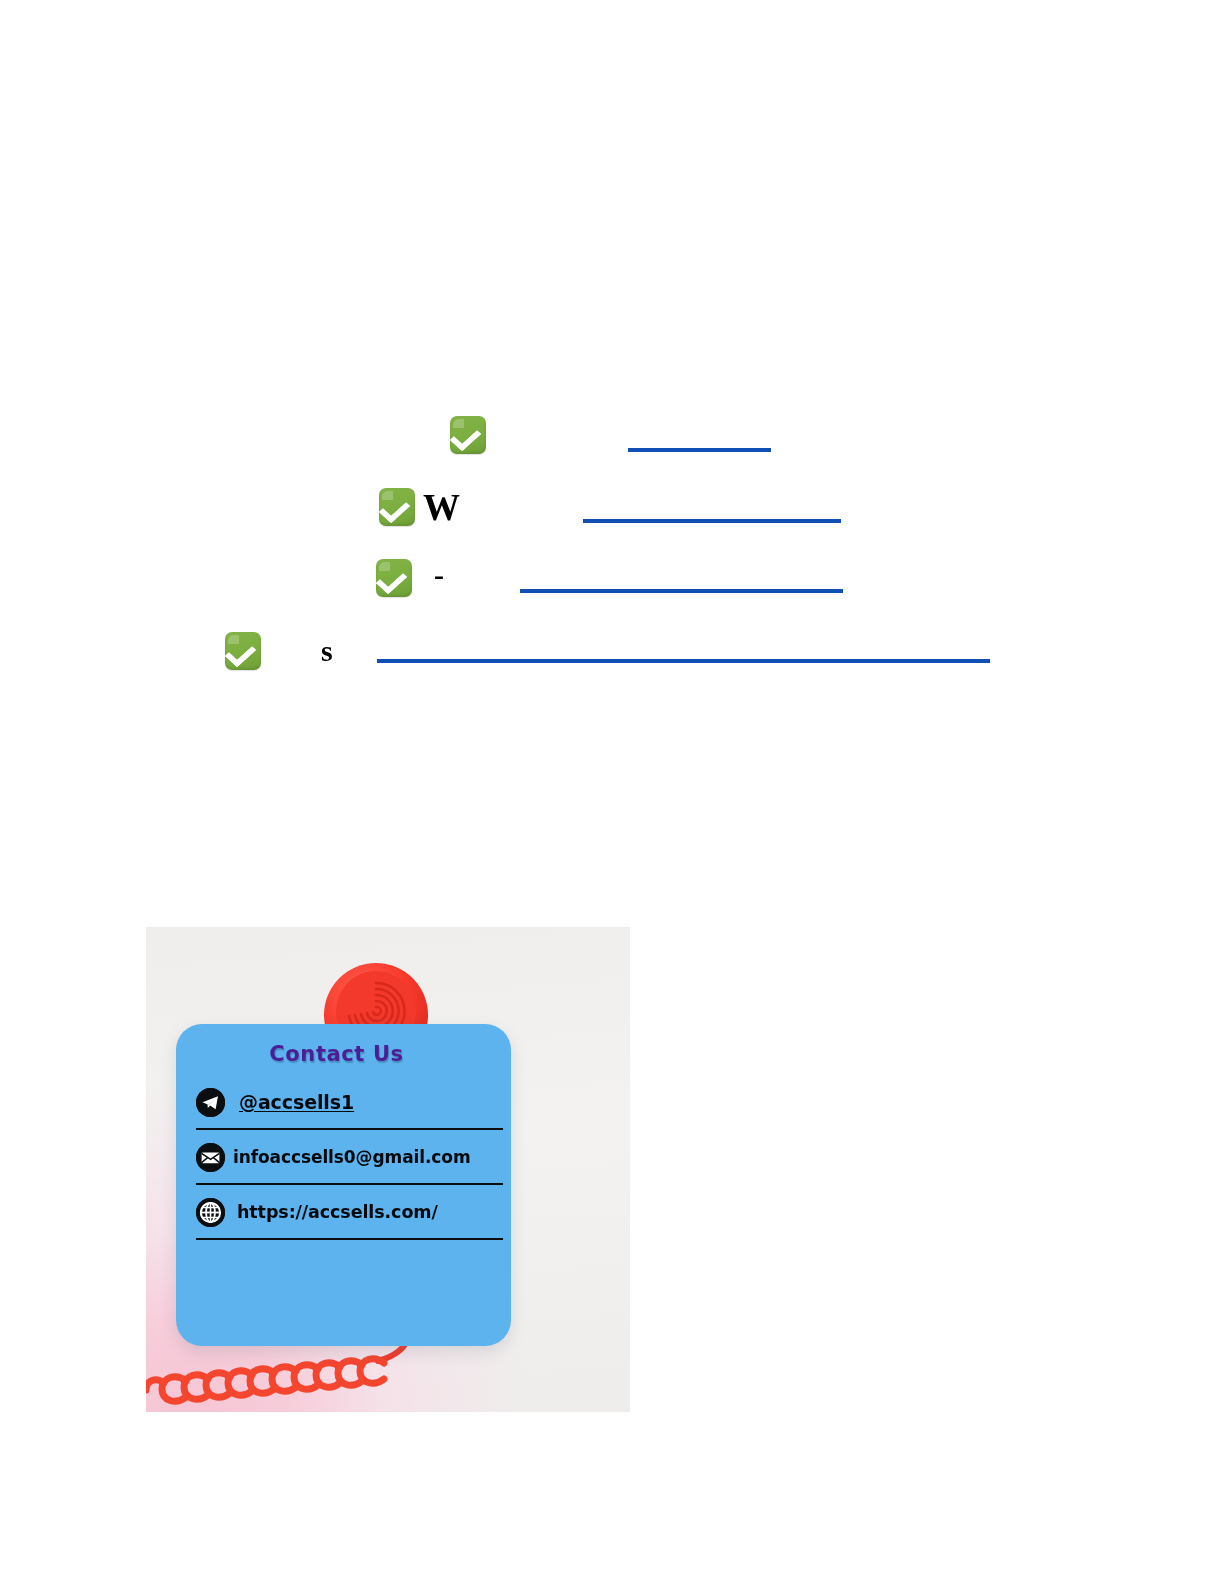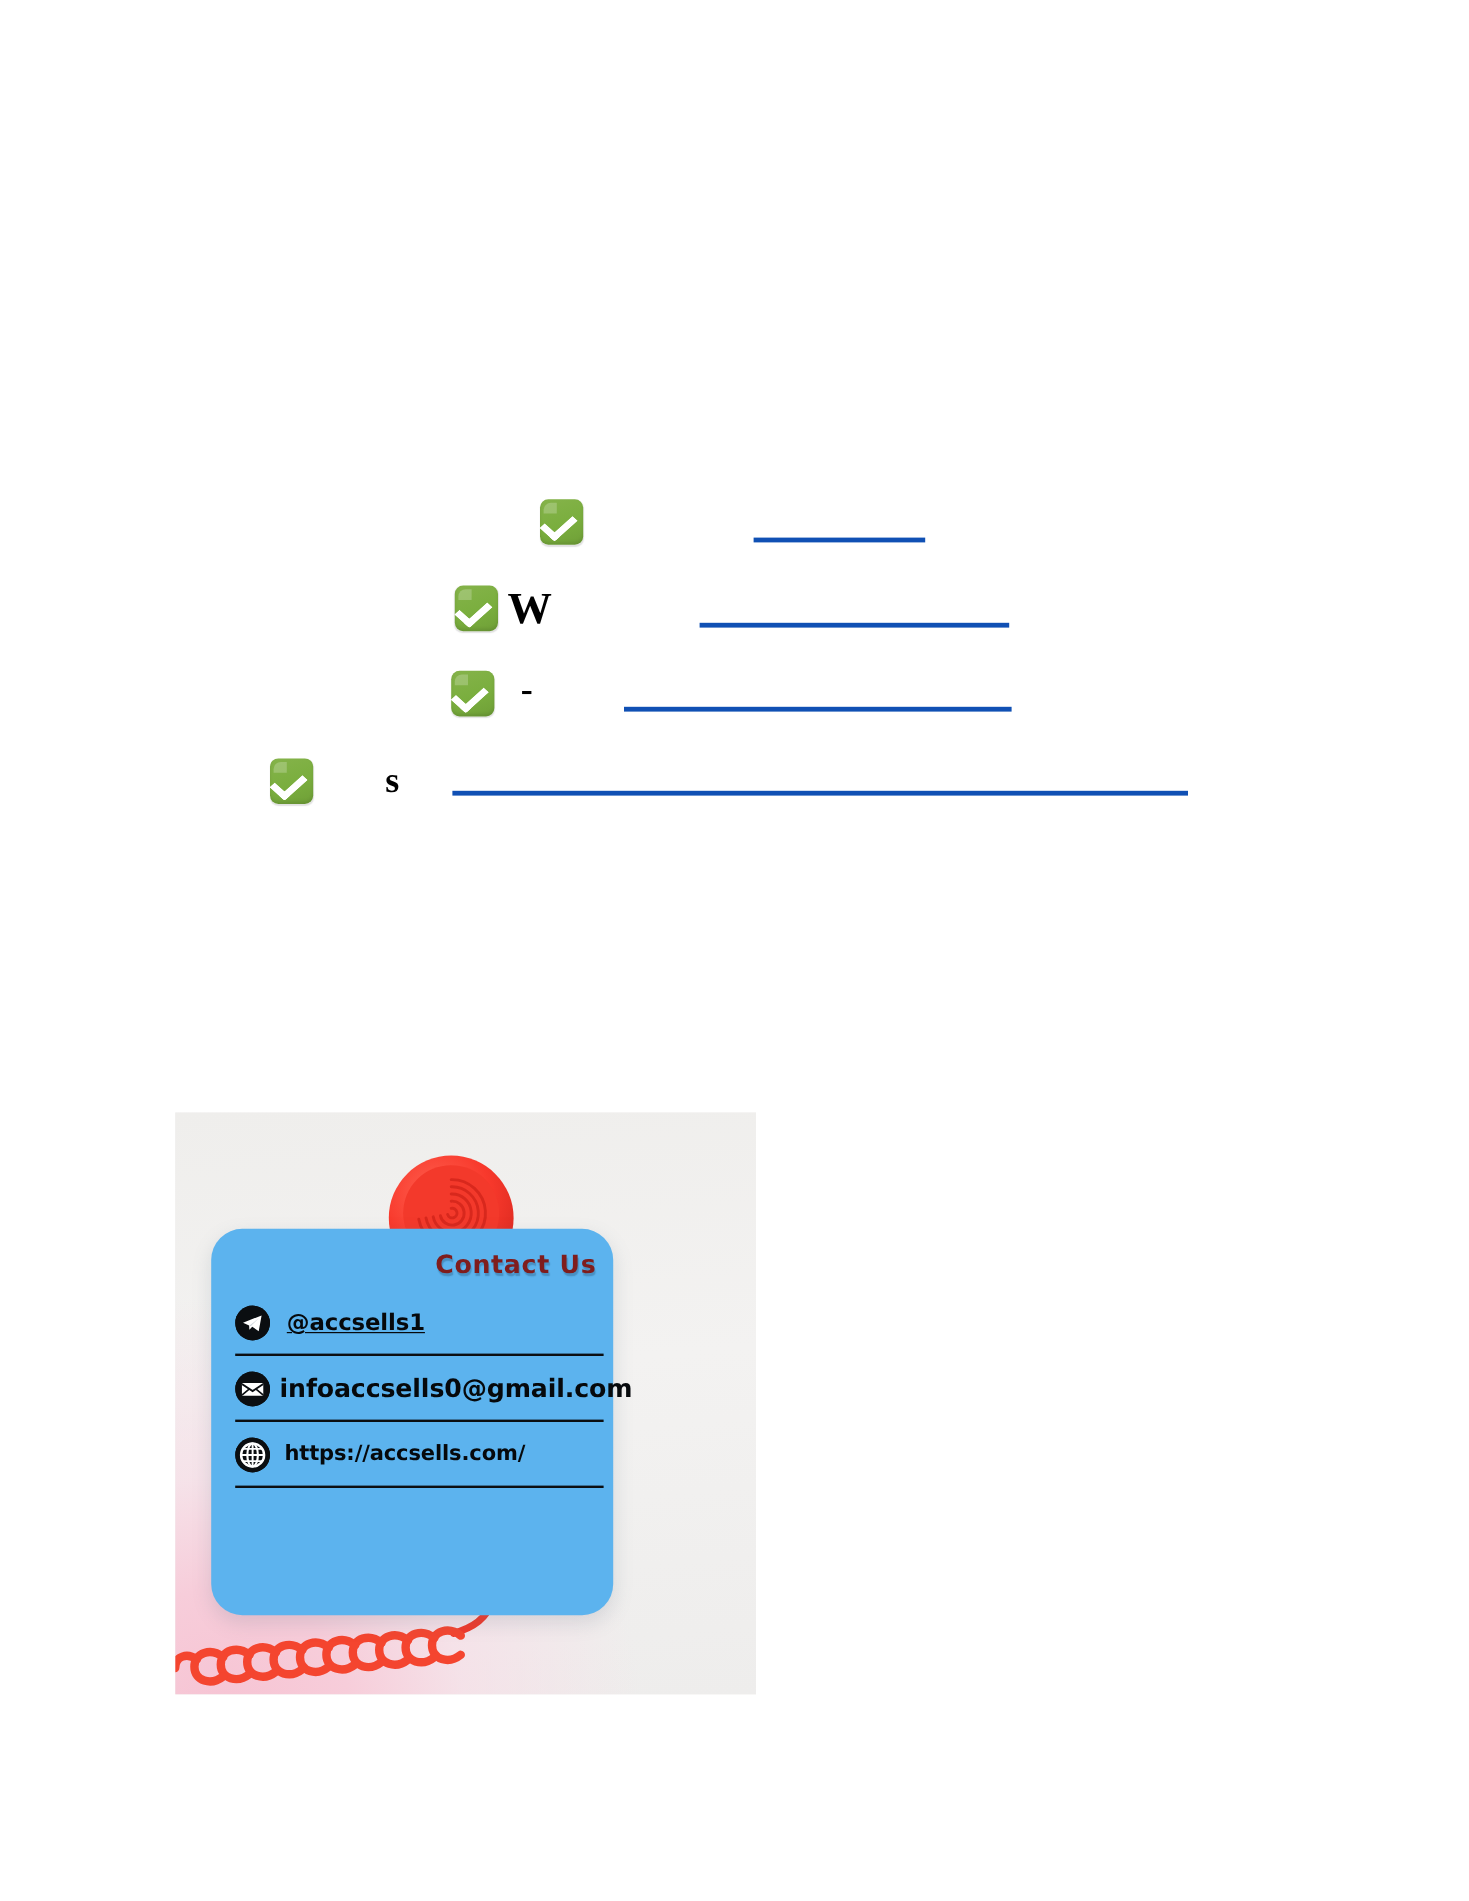--- a/index.html
+++ b/index.html
@@ -117,26 +117,26 @@
     height: 322px;
     background: #5cb3ee;
     border-radius: 26px;
     box-shadow: 0 6px 16px rgba(90,110,130,0.18);
   }
   .note-title {
     position: absolute;
     top: 18px;
     left: 0;
     right: 14px;
-    text-align: right;
+    text-align: center;
     font-family: "DejaVu Sans", sans-serif;
     font-weight: bold;
     font-size: 21px;
     letter-spacing: 0.6px;
-    color: #7f1d1d;
+    color: #4c1d95;
     text-shadow: 1px 2px 1px rgba(20,50,80,0.28);
   }
 
   .contact-list {
     position: absolute;
     left: 20px;
     top: 52px;
     right: 8px;
   }
   .contact-line {
@@ -168,21 +168,21 @@
     letter-spacing: -0.1px;
     white-space: nowrap;
   }
   .contact-text.linky {
     font-size: 19px;
     text-decoration: underline;
     text-underline-offset: 2px;
     margin-left: 6px;
   }
   .contact-text.phone { font-size: 18px; margin-left: 4px; }
-  .contact-text.mail  { font-size: 21px; }
+  .contact-text.mail  { font-size: 17px; }
   .contact-text.web   { font-size: 17.5px; margin-left: 4px; }
 
   
   .handset { position: absolute; left: 0; top: 0; width: 484px; height: 485px; pointer-events: none; }
 </style>
 </head>
 <body>
 
 <div class="page">
 

